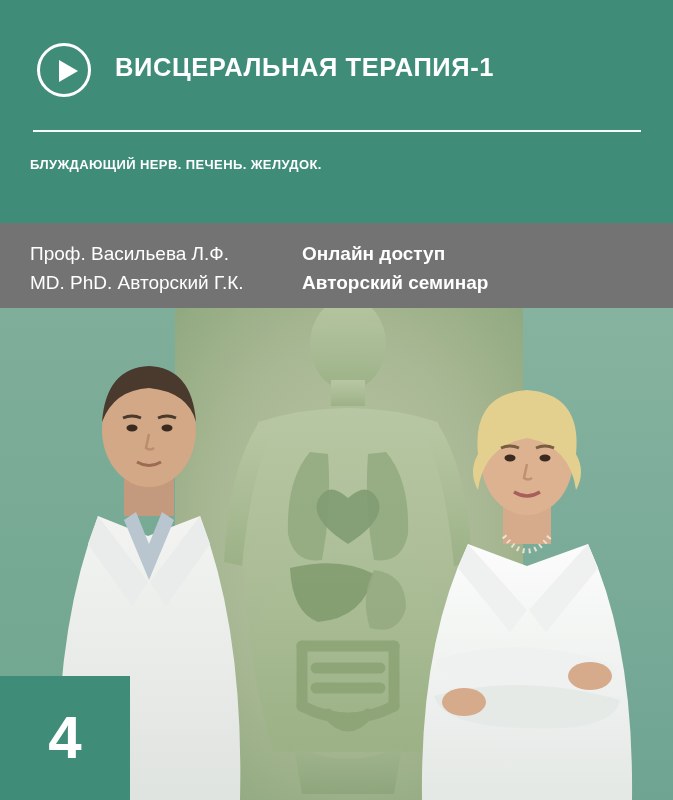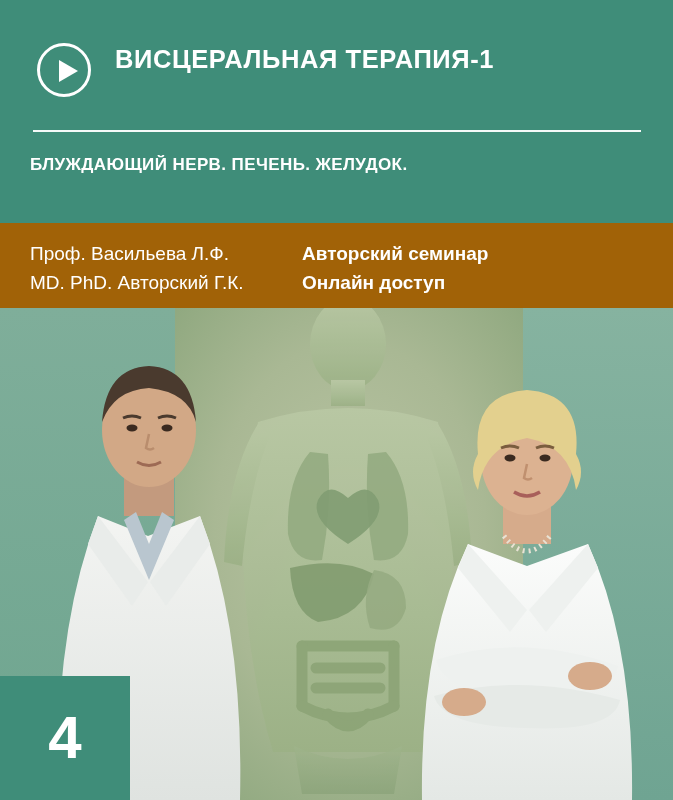--- a/index.html
+++ b/index.html
@@ -49,21 +49,21 @@
     width: 0;
     height: 0;
     border-left: 19px solid #ffffff;
     border-top: 11px solid transparent;
     border-bottom: 11px solid transparent;
   }
 
   .title-block {
     position: absolute;
     left: 115px;
-    top: 44px;
+    top: 52px;
     width: 530px;
   }
   .title-line {
     color: #ffffff;
     font-size: 25.5px;
     font-weight: bold;
     letter-spacing: 0.6px;
     line-height: 30px;
     text-transform: uppercase;
     white-space: nowrap;
@@ -88,36 +88,36 @@
     opacity: 0.95;
   }
   .subtitle-text {
     position: absolute;
     left: 30px;
     top: 21px;
     width: 620px;
   }
   .subtitle-line {
     color: #ffffff;
-    font-size: 17px;
+    font-size: 13px;
     font-weight: bold;
     letter-spacing: 0.4px;
     line-height: 28px;
     text-transform: uppercase;
     white-space: nowrap;
   }
 
   
   .presenters-band {
     position: absolute;
     left: 0;
     top: 223px;
     width: 673px;
     height: 85px;
-    background: #a16207;
+    background: #737373;
   }
   .presenters-left {
     position: absolute;
     left: 30px;
     top: 16px;
   }
   .presenters-right {
     position: absolute;
     left: 302px;
     top: 16px;
@@ -227,22 +227,22 @@
       <div class="subtitle-line">БЛУЖДАЮЩИЙ НЕРВ. ПЕЧЕНЬ. ЖЕЛУДОК.</div>
     </div>
   </div>
 
   <div class="presenters-band">
     <div class="presenters-left">
       <div class="presenter-line">Проф. Васильева Л.Ф.</div>
       <div class="presenter-line">MD. PhD. Авторский Г.К.</div>
     </div>
     <div class="presenters-right">
+      <div class="presenter-line bold">Онлайн доступ</div>
       <div class="presenter-line bold">Авторский семинар</div>
-      <div class="presenter-line bold">Онлайн доступ</div>
     </div>
   </div>
 
   <div class="photo-area">
     <div class="backdrop"></div>
     <div class="backdrop-left"></div>
     <div class="backdrop-right"></div>
 
     <svg class="anatomy" viewBox="0 0 300 500">
       <defs>

